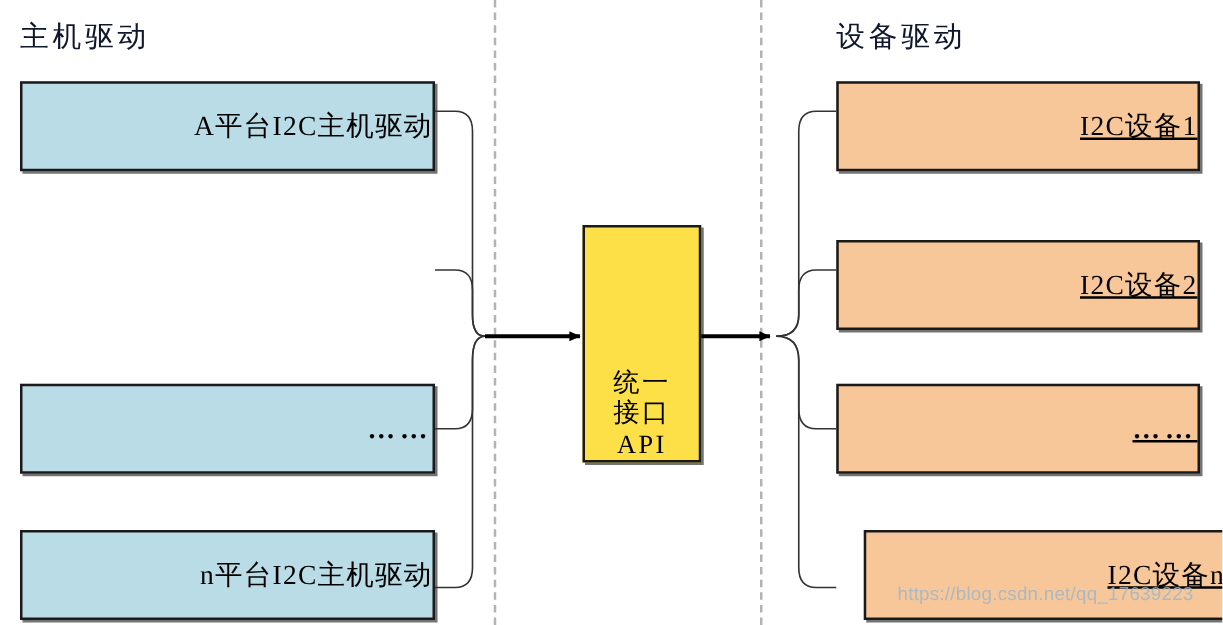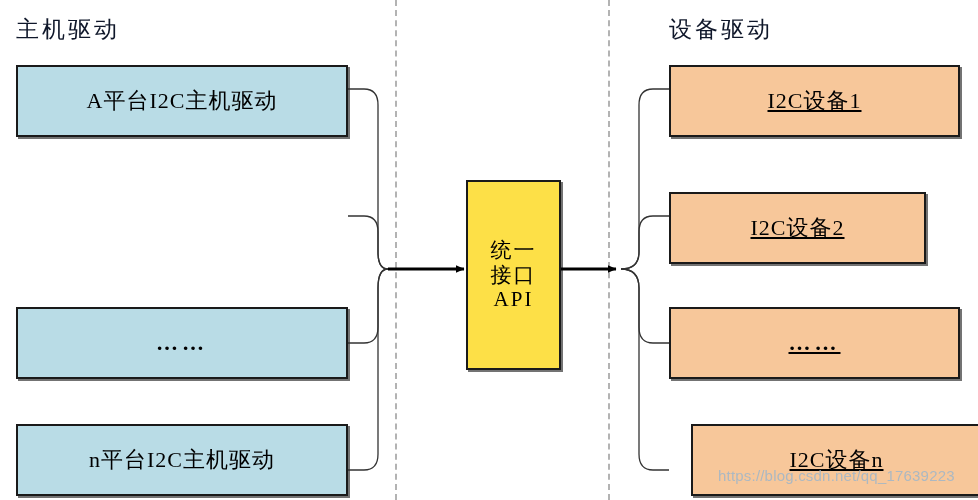--- a/index.html
+++ b/index.html
@@ -38,21 +38,21 @@
     border-left: 2px dashed #b3b3b3;
   }
 
   
   .node {
     position: absolute;
     box-sizing: border-box;
     border: 2px solid #1a1a1a;
     display: flex;
     align-items: center;
-    justify-content: center;
+    justify-content: flex-end;
     font-size: 22px;
     color: #000000;
     letter-spacing: 1px;
     white-space: pre;
     box-shadow: 2px 2px 0 rgba(0,0,0,0.55);
     font-family: "Liberation Serif", "DejaVu Serif", serif;
   }
   .node.host   { background: #b9dce6; }
   .node.device { background: #f7c79a; text-decoration: underline; }
   .node.core   {
@@ -112,21 +112,21 @@
 
   <div class="node core" style="left:466px; top:180px; width:95px; height:190px;">
     <span>统一</span>
     <span>接口</span>
     <span>API</span>
   </div>
 
   <div class="node device" style="left:669px; top:65px;  width:291px; height:72px;">
     <span>I2C设备1</span>
   </div>
-  <div class="node device" style="left:669px; top:192px; width:257px; height:72px;">
+  <div class="node device" style="left:669px; top:192px; width:291px; height:72px;">
     <span>I2C设备2</span>
   </div>
   <div class="node device" style="left:669px; top:307px; width:291px; height:72px;">
     <span class="dots">……</span>
   </div>
   <div class="node device" style="left:691px; top:424px; width:291px; height:72px;">
     <span>I2C设备n</span>
   </div>
 
   <svg id="wires" viewBox="0 0 978 500">

